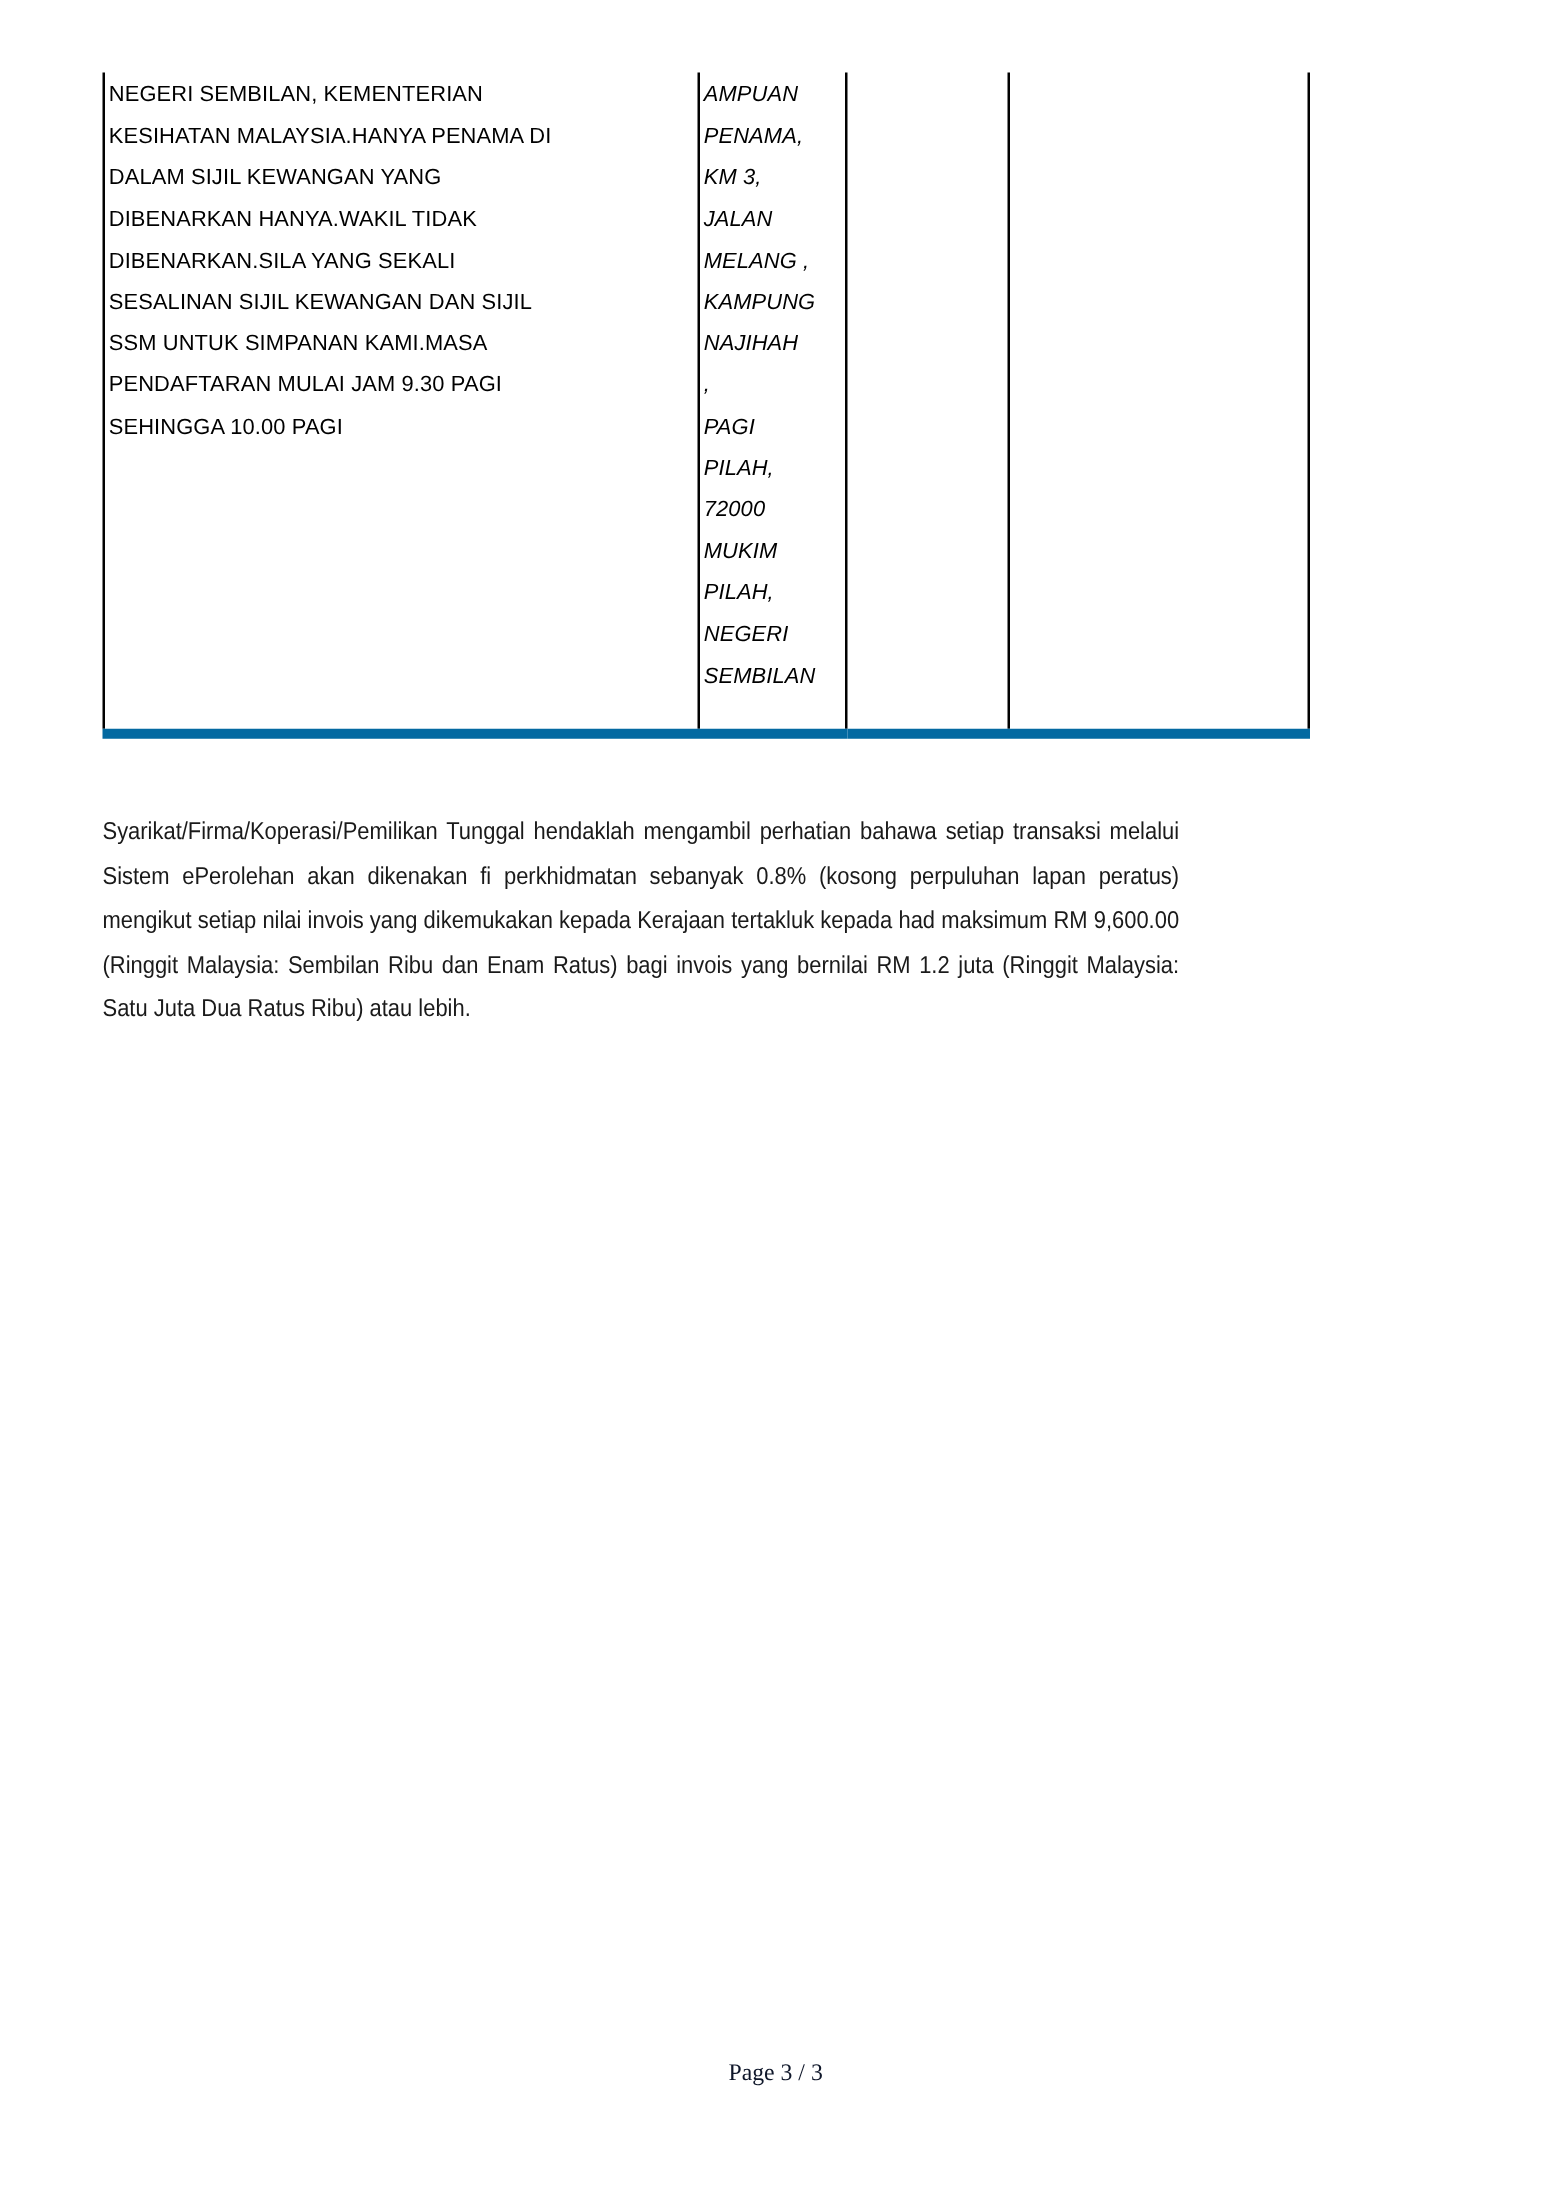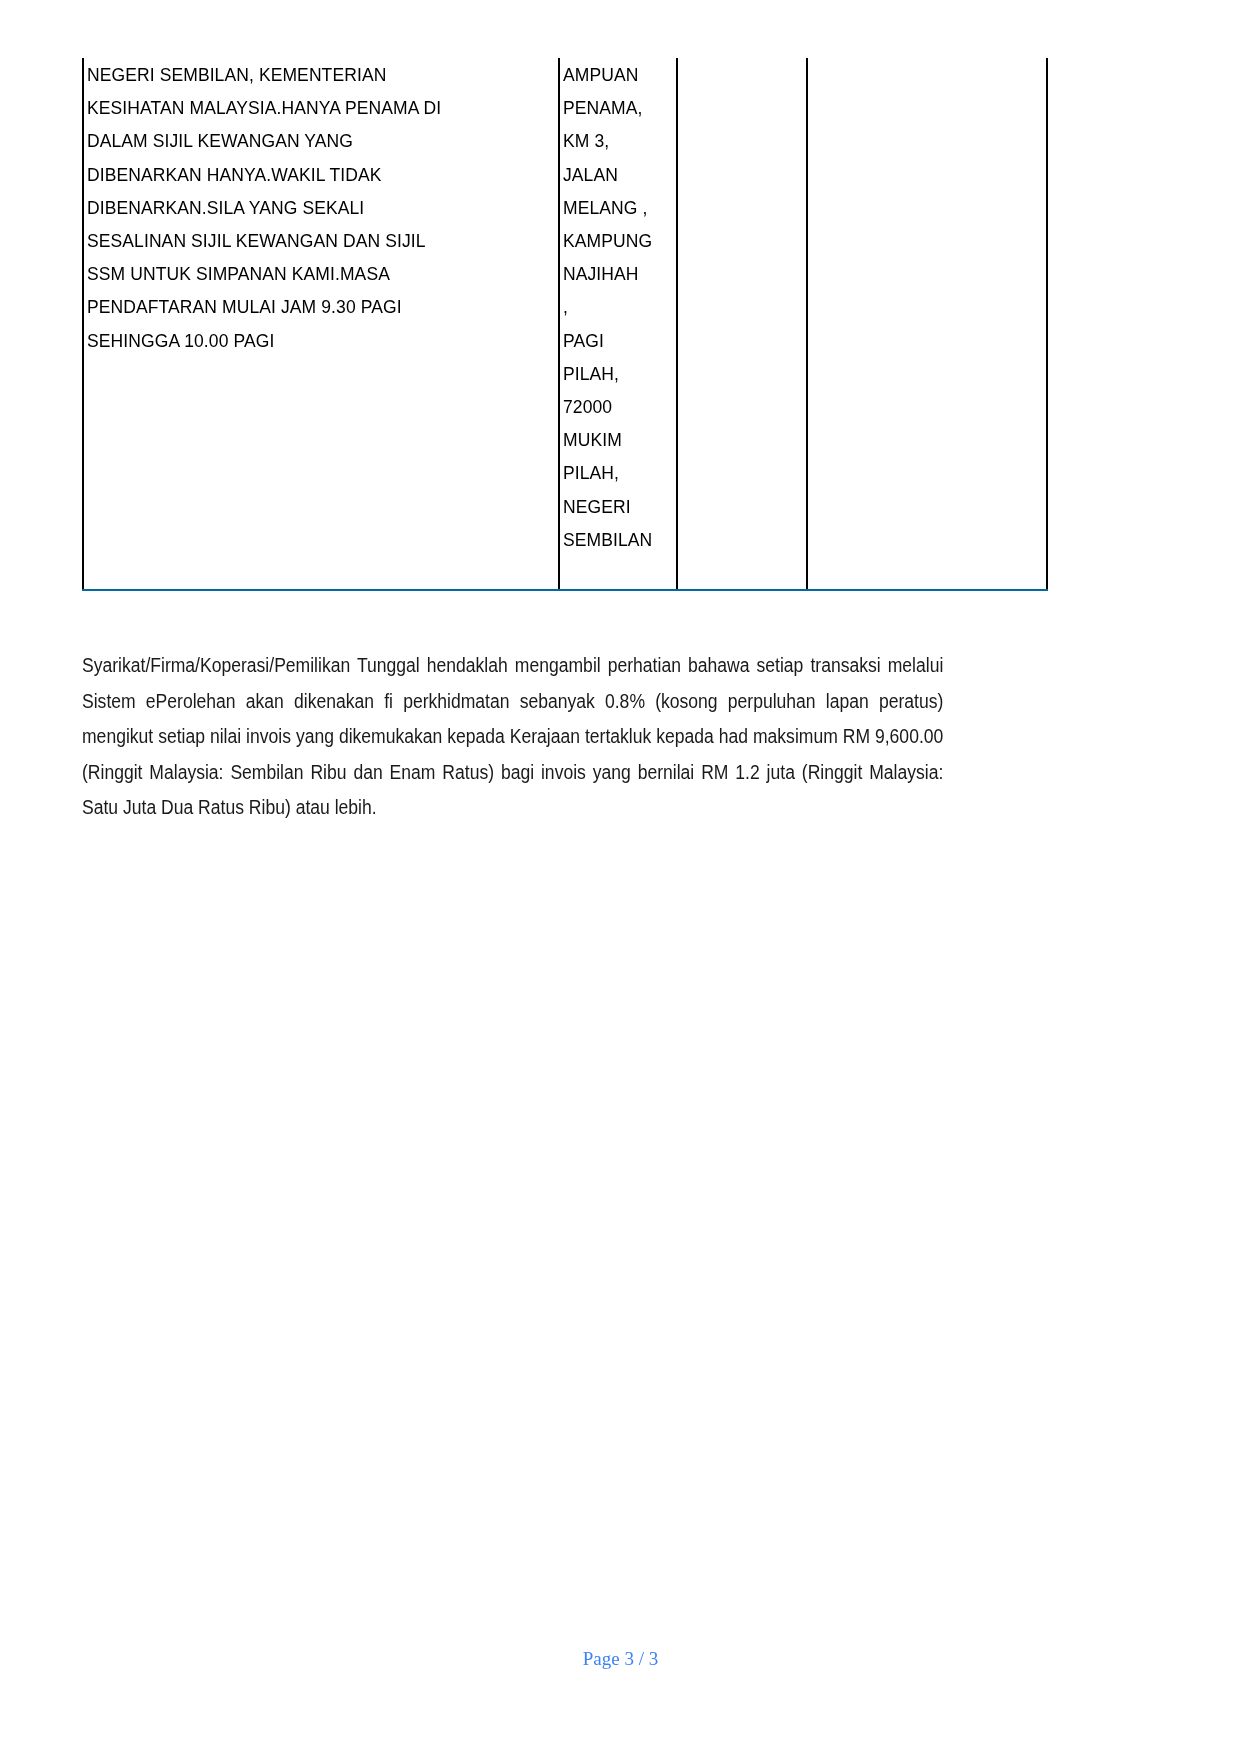--- a/index.html
+++ b/index.html
@@ -28,25 +28,25 @@
     width: 100%;
     height: 100%;
     border-collapse: collapse;
     table-layout: fixed;
   }
   .tbl td {
     vertical-align: top;
     padding: 0;
     border-left: 2px solid #000;
     border-right: 2px solid #000;
-    border-bottom: 2px solid #0369a1;
+    border-bottom: 8px solid #0369a1;
     border-top: none;
   }
   .c1 { width: 474px; }
-  .c2 { width: 116px; }
+  .c2 { width: 116px; font-style: italic; }
   .c3 { width: 128px; }
   .c4 { width: 238px; }
 
   .cell-lines {
     font-size: 17.5px;
     line-height: 33.2px;
     letter-spacing: 0.1px;
     padding-left: 3px;
     padding-top: 1px;
     white-space: nowrap;
@@ -71,21 +71,21 @@
 
   
   .footer {
     position: absolute;
     left: 0;
     top: 1648px;
     width: 1241px;
     text-align: center;
     font-family: "Liberation Serif", serif;
     font-size: 19px;
-    color: #3b82f6;
+    color: #0f172a;
   }
 </style>
 </head>
 <body>
 
 <div class="tbl-wrap">
   <table class="tbl">
     <tbody>
       <tr>
         <td class="c1">

